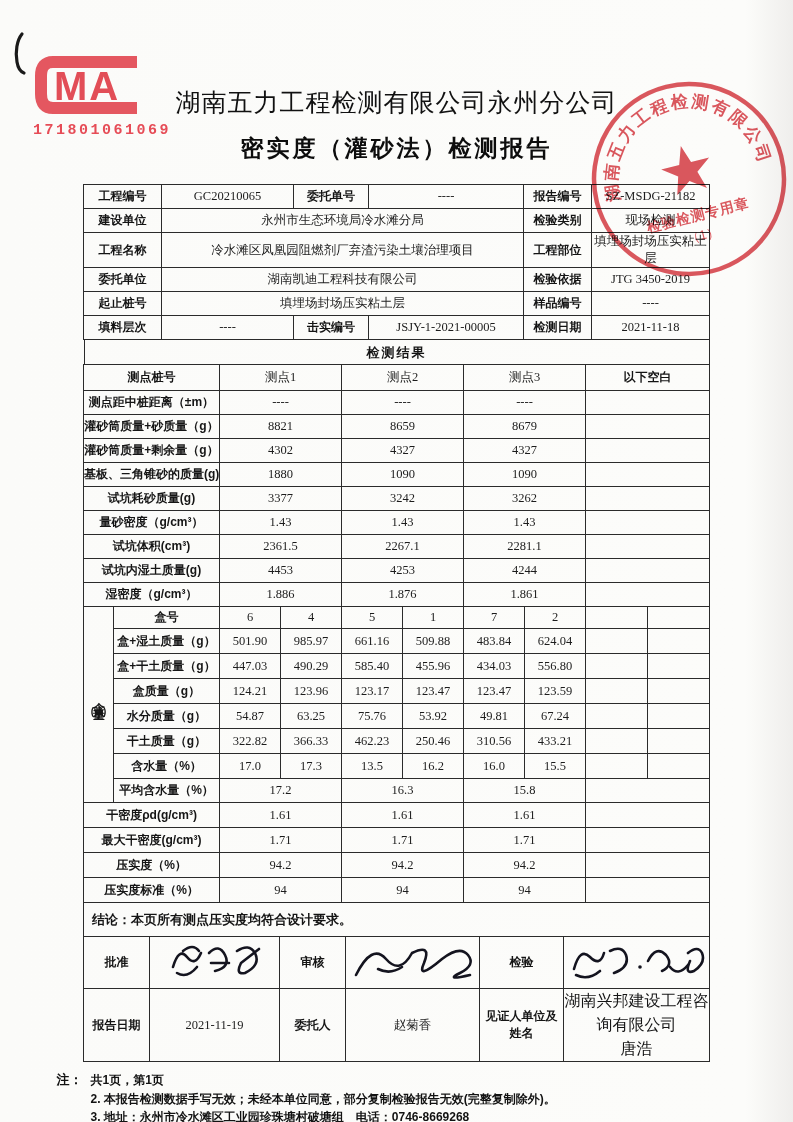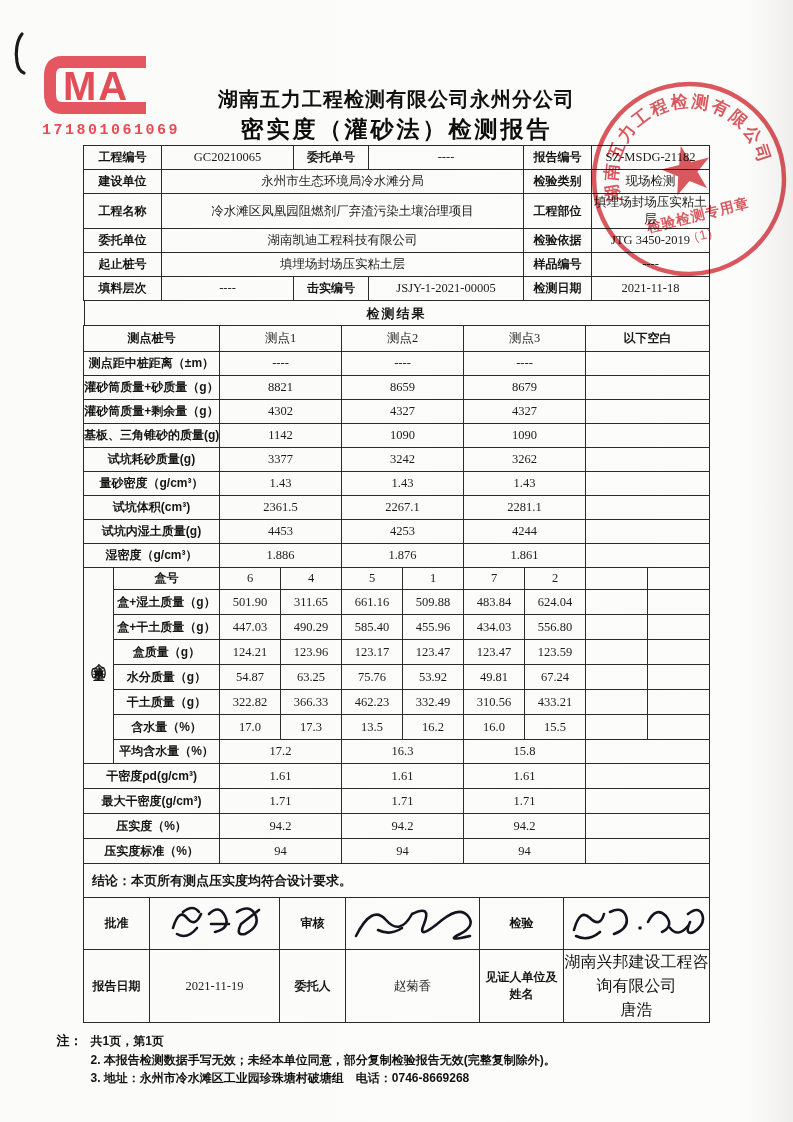--- a/index.html
+++ b/index.html
@@ -5,22 +5,22 @@
   * { margin:0; padding:0; box-sizing:border-box; }
   html,body { width:793px; }
   body { font-family:"Liberation Sans", sans-serif; color:#151515; }
   .page {
     position:relative; width:793px; height:1122px; overflow:hidden;
     background:linear-gradient(90deg,#fbfbf9 0%,#fcfcfa 94%,#efeeec 100%);
     padding-top:86px;
   }
   
   .titles { text-align:center; }
-  .company-title { font-size:20px; font-weight:bold; letter-spacing:1px; margin-bottom:1px; color:#111; }
-  .report-title  { font-size:23px; font-weight:bold; letter-spacing:3px; margin-bottom:0; color:#0d0d0d; }
+  .company-title { font-size:25px; font-weight:normal; letter-spacing:1px; margin-bottom:14px; color:#111; }
+  .report-title  { font-size:23px; font-weight:bold; letter-spacing:3px; margin-bottom:20px; color:#0d0d0d; }
   
   table { border-collapse:collapse; table-layout:fixed; width:626px; margin:0 auto; }
   td { border:1px solid #2b2b2b; vertical-align:middle; text-align:center; overflow:hidden; }
   .lbl { font-weight:bold; font-size:12px; color:#141414; }
   .lbl-sm { font-weight:bold; font-size:12px; white-space:nowrap; }
   .v { font-family:"Liberation Serif","DejaVu Serif",serif; font-size:12.5px; color:#1c1c1c; }
   .info td { height:24px; }
   .info tr.tall td { height:30px; }
   .banner {
     width:626px; margin:-1px auto 0; border:1px solid #2b2b2b; height:26px; line-height:25px;
@@ -42,21 +42,21 @@
   .w-org { font-family:"Liberation Serif","DejaVu Serif",serif; font-size:16px; line-height:1.5; }
   .sig-wrap { display:flex; align-items:center; justify-content:center; gap:6px; }
   .sig-stroke { stroke:#14141f; stroke-width:2.6; fill:none; stroke-linecap:round; stroke-linejoin:round; }
   
   .notes { width:680px; margin:9px auto 0; display:flex; font-weight:bold; font-size:12px; color:#121212; }
   .notes-label { width:34px; font-size:13px; }
   .notes-lines { flex:1; line-height:1.55; }
   .note-line1 { display:flex; justify-content:space-between; }
   
   .corner-mark { position:absolute; left:8px; top:30px; }
-  .cma { position:absolute; left:42px; top:52px; color:#e0404a; }
+  .cma { position:absolute; left:33px; top:52px; color:#e0404a; }
   .cma-number { margin-top:0; font-weight:bold; font-size:15px; letter-spacing:2.5px;
                 font-family:"Liberation Mono","DejaVu Sans Mono",monospace; color:#e43a46; opacity:.9; }
   .round-stamp { position:absolute; left:586px; top:76px; mix-blend-mode:multiply; opacity:.82; }
 </style>
 </head>
 <body>
 
 <div class="page">
 
   <svg class="corner-mark" width="24" height="48" viewBox="0 0 24 48">
@@ -183,21 +183,21 @@
     </tr>
     <tr>
       <td class="lbl-sm" colspan="2">灌砂筒质量+剩余量（g）</td>
       <td class="v" colspan="2">4302</td>
       <td class="v" colspan="2">4327</td>
       <td class="v" colspan="2">4327</td>
       <td colspan="2"></td>
     </tr>
     <tr>
       <td class="lbl-sm" colspan="2">基板、三角锥砂的质量(g)</td>
-      <td class="v" colspan="2">1142</td>
+      <td class="v" colspan="2">1880</td>
       <td class="v" colspan="2">1090</td>
       <td class="v" colspan="2">1090</td>
       <td colspan="2"></td>
     </tr>
     <tr>
       <td class="lbl-sm" colspan="2">试坑耗砂质量(g)</td>
       <td class="v" colspan="2">3377</td>
       <td class="v" colspan="2">3242</td>
       <td class="v" colspan="2">3262</td>
       <td colspan="2"></td>
@@ -244,21 +244,21 @@
       <td class="v">5</td>
       <td class="v">1</td>
       <td class="v">7</td>
       <td class="v">2</td>
       <td></td>
       <td></td>
     </tr>
     <tr class="boxrow">
       <td class="lbl-sm">盒+湿土质量（g）</td>
       <td class="v">501.90</td>
-      <td class="v">311.65</td>
+      <td class="v">985.97</td>
       <td class="v">661.16</td>
       <td class="v">509.88</td>
       <td class="v">483.84</td>
       <td class="v">624.04</td>
       <td></td>
       <td></td>
     </tr>
     <tr class="boxrow">
       <td class="lbl-sm">盒+干土质量（g）</td>
       <td class="v">447.03</td>
@@ -290,21 +290,21 @@
       <td class="v">49.81</td>
       <td class="v">67.24</td>
       <td></td>
       <td></td>
     </tr>
     <tr class="boxrow">
       <td class="lbl-sm">干土质量（g）</td>
       <td class="v">322.82</td>
       <td class="v">366.33</td>
       <td class="v">462.23</td>
-      <td class="v">332.49</td>
+      <td class="v">250.46</td>
       <td class="v">310.56</td>
       <td class="v">433.21</td>
       <td></td>
       <td></td>
     </tr>
     <tr class="boxrow">
       <td class="lbl-sm">含水量（%）</td>
       <td class="v">17.0</td>
       <td class="v">17.3</td>
       <td class="v">13.5</td>

